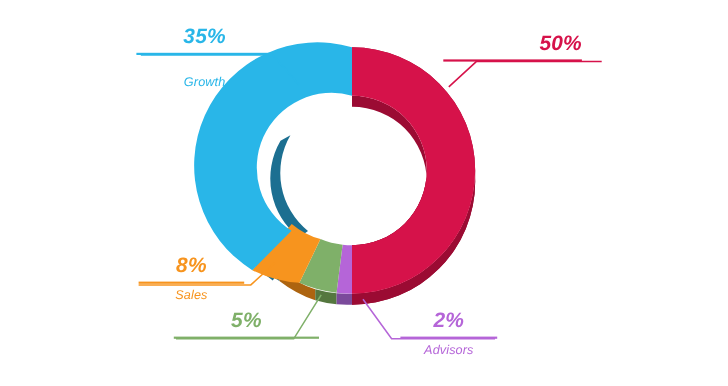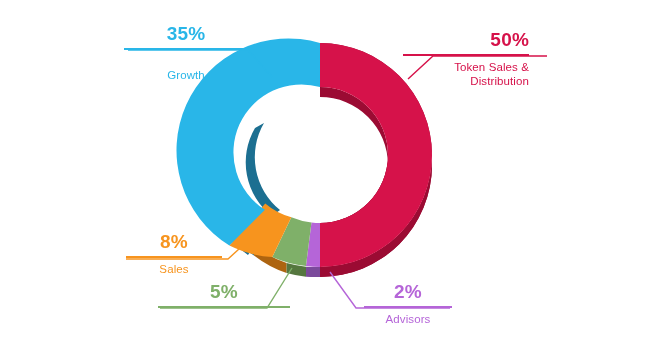--- a/index.html
+++ b/index.html
@@ -6,21 +6,21 @@
   body{
     width:662px;height:351px;
     background:#ffffff;
     font-family:"Liberation Sans", sans-serif;
     overflow:hidden;
     position:relative;
   }
   #chart-root{position:absolute;inset:0;}
   svg.board{position:absolute;left:0;top:0;width:662px;height:351px;display:block;}
 
-  .lbl{position:absolute;}
+  .lbl{position:absolute;font-style:italic;}
   .lbl .pct{
     font-size:19px;font-weight:bold;line-height:1;
     letter-spacing:.2px;
   }
   .lbl .rule{height:1.6px;width:100%;margin:5px 0 4px 0;}
   .lbl .cat{
     font-size:11.5px;font-weight:normal;line-height:14px;
     letter-spacing:.1px;
   }
 
@@ -111,24 +111,20 @@
     <div class="rule" style="background:#29b6e8"></div>
     <div class="cat" style="color:#29b6e8">
       <br>
       <span>Growth</span>
     </div>
   </div>
 
   <div class="lbl" id="label-token">
     <div class="pct" style="color:#d6124a">50%</div>
     <div class="rule" style="background:#d6124a"></div>
-    <div class="cat" style="color:#d6124a">
-      <span>Token Sales &amp;</span><br>
-      <span>Distribution</span>
-    </div>
   </div>
 
   <div class="lbl" id="label-team">
     <div class="pct" style="color:#f7941e">8%</div>
     <div class="rule" style="background:#f7941e"></div>
     <div class="cat" style="color:#f7941e">Sales</div>
   </div>
 
   <div class="lbl" id="label-marketing">
     <div class="pct" style="color:#7fb069">5%</div>

